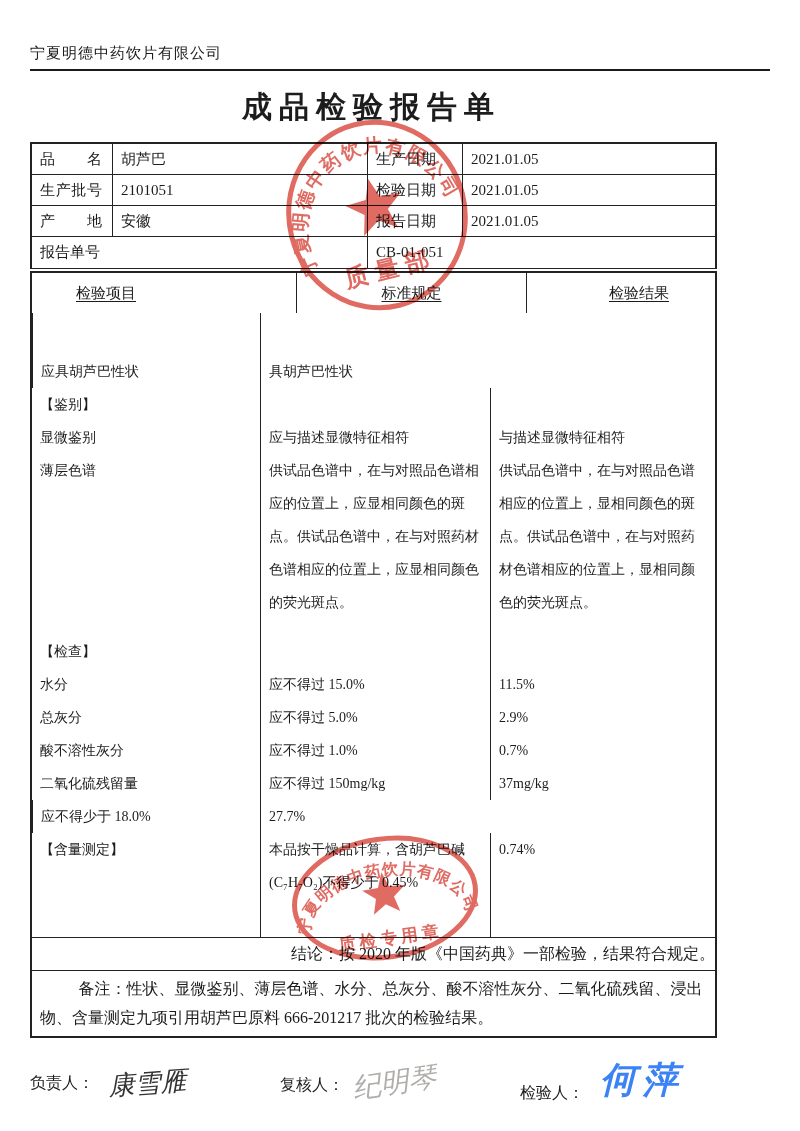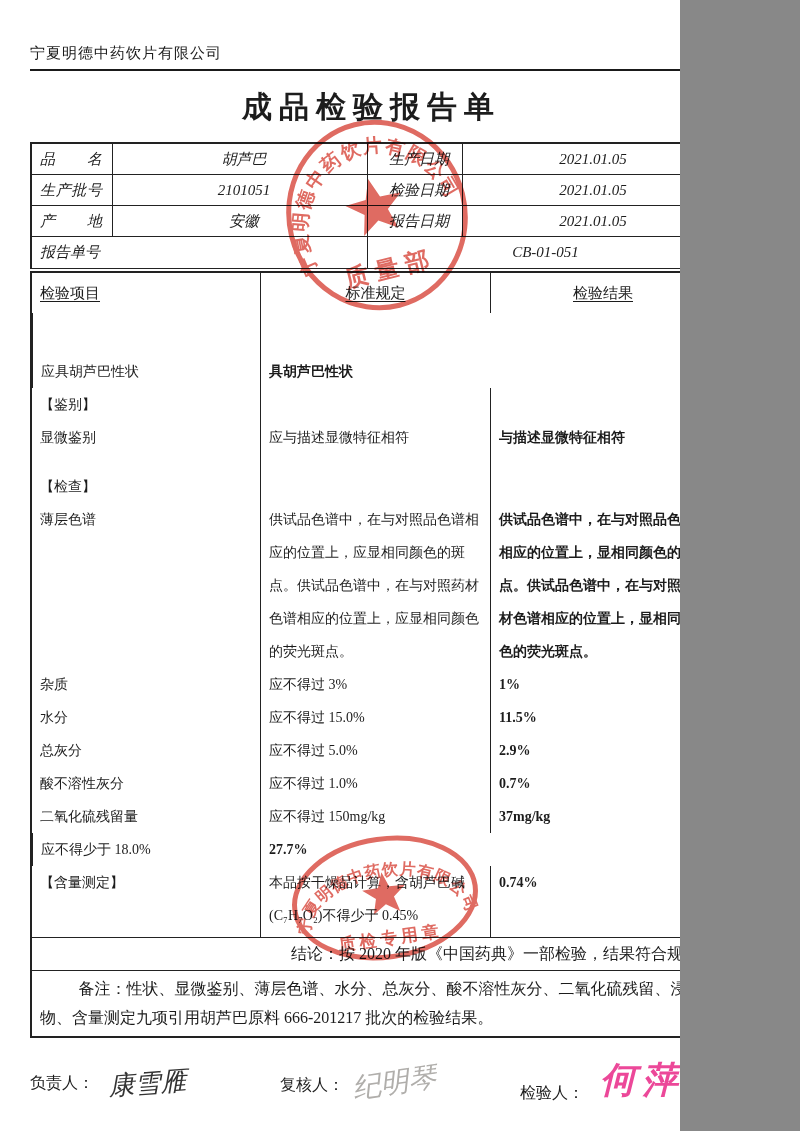--- a/index.html
+++ b/index.html
@@ -1,18 +1,18 @@
 <!DOCTYPE html>
 <html><head>
 <meta charset="utf-8">
 <style>
   html,body{margin:0;padding:0;background:#888;}
   .page{
     position:relative;
-    width:680px;height:1131px;
+    width:800px;height:1131px;
     background:#ffffff;
     font-family:"Liberation Serif","DejaVu Serif",serif;
     color:#1c1c1c;
     overflow:hidden;
   }
   .content{position:absolute;left:30px;top:0;width:740px;}
 
   
   .doc-header{
     display:flex;justify-content:space-between;align-items:flex-end;
@@ -21,43 +21,43 @@
     font-size:15px;letter-spacing:1px;
   }
   .doc-title{
     text-align:center;width:683px;
     font-family:"Liberation Sans","DejaVu Sans",sans-serif;
     font-size:30px;font-weight:bold;letter-spacing:7px;
     padding:16px 0 14px 0;
   }
 
   
-  .info-table{width:683px;border:2px solid #222;border-bottom:none;font-style:italic;}
+  .info-table{width:683px;border:2px solid #222;border-bottom:none;}
   .info-row{display:grid;grid-template-columns:80px 255px 95px 253px;border-bottom:1px solid #222;}
   .info-row div{height:30px;line-height:30px;font-size:15px;padding-left:8px;overflow:hidden;white-space:nowrap;}
   .info-row div.lbl-just span{display:inline-block;width:62px;text-align:justify;text-align-last:justify;}
-  .cell-v{border-left:1px solid #222;text-align:center;}
+  .cell-v{border-left:1px solid #222;}
   .info-row-last{display:grid;grid-template-columns:335px 348px;border-bottom:1px solid #222;}
   .info-row-last div{height:31px;line-height:31px;font-size:15px;padding-left:8px;}
 
   
   .main-table{width:683px;border:2px solid #222;margin-top:2px;}
-  .mt-head{display:grid;grid-template-columns:228px 230px 225px;}
+  .mt-head{display:grid;grid-template-columns:228px 230px 225px;padding-left:36px;}
   .mt-head div{height:40px;line-height:40px;font-size:15px;}
   .mt-head .h1{padding-left:8px;}
   .mt-head .h2,.mt-head .h3{text-align:center;}
   .mt-head u{text-underline-offset:3px;}
   .mt-body{display:flex;flex-direction:column;height:624px;overflow:hidden;}
   .mt-row{display:grid;grid-template-columns:228px 230px 225px;}
   .mt-row > div{
     font-size:14px;line-height:33px;
     padding-left:8px;padding-right:8px;
   }
   .mt-row .c2{border-left:1px solid #222;}
-  .mt-row .c3{border-left:1px solid #222;font-weight:bold;}
+  .mt-row .c3{border-left:1px solid #222;}
   .pad40 > div{padding-top:42px;}
   .pad15 > div{padding-top:16px;}
   .mt-filler{flex:1;display:grid;grid-template-columns:228px 230px 225px;}
   .mt-filler .c2,.mt-filler .c3{border-left:1px solid #222;}
 
   .concl-row{border-top:1.5px solid #222;font-size:16px;text-align:right;height:32px;line-height:32px;}
   .note-row{border-top:1.5px solid #222;font-size:16px;line-height:29px;padding:3px 8px 4px 8px;text-indent:2.4em;}
 
   
   .sig-row{position:relative;width:683px;height:70px;margin-top:16px;font-size:16px;}
@@ -65,21 +65,21 @@
   .sig .hand{
     display:inline-block;
     font-family:"DejaVu Serif","Liberation Serif",serif;
     font-style:italic;
   }
   .sig-1{left:0;}
   .sig-1 .hand{font-size:26px;color:#333;transform:rotate(-4deg) translateY(4px);margin-left:14px;}
   .sig-2{left:250px;}
   .sig-2 .hand{font-size:28px;color:#b0aeab;transform:rotate(-8deg) translateY(2px);margin-left:8px;}
   .sig-3{left:490px;}
-  .sig-3 .hand{font-size:36px;color:#ec4899;font-weight:bold;transform:translateY(-6px);margin-left:16px;letter-spacing:6px;}
+  .sig-3 .hand{font-size:36px;color:#3b82f6;font-weight:bold;transform:translateY(-6px);margin-left:16px;letter-spacing:6px;}
 
   
   .stamp{position:absolute;pointer-events:none;mix-blend-mode:multiply;opacity:.82;}
   .stamp-top{left:283px;top:116px;transform:rotate(-14deg);}
   .stamp-bottom{left:290px;top:834px;transform:rotate(-8deg);}
 </style>
 </head>
 <body>
 
 <div class="page">
@@ -131,34 +131,29 @@
         <div class="mt-row">
           <div class="c1">【鉴别】</div>
           <div class="c2"></div>
           <div class="c3"></div>
         </div>
         <div class="mt-row">
           <div class="c1">显微鉴别</div>
           <div class="c2">应与描述显微特征相符</div>
           <div class="c3">与描述显微特征相符</div>
         </div>
+        <div class="mt-row" style="min-height:165px;">
+          <div class="c1">薄层色谱</div>
+          <div class="c2">供试品色谱中，在与对照品色谱相应的位置上，应显相同颜色的斑点。供试品色谱中，在与对照药材色谱相应的位置上，应显相同颜色的荧光斑点。</div>
+          <div class="c3">供试品色谱中，在与对照品色谱相应的位置上，显相同颜色的斑点。供试品色谱中，在与对照药材色谱相应的位置上，显相同颜色的荧光斑点。</div>
+        </div>
         <div class="mt-row pad15">
           <div class="c1">【检查】</div>
           <div class="c2"></div>
           <div class="c3"></div>
-        </div>
-        <div class="mt-row" style="min-height:165px;">
-          <div class="c1">薄层色谱</div>
-          <div class="c2">供试品色谱中，在与对照品色谱相应的位置上，应显相同颜色的斑点。供试品色谱中，在与对照药材色谱相应的位置上，应显相同颜色的荧光斑点。</div>
-          <div class="c3">供试品色谱中，在与对照品色谱相应的位置上，显相同颜色的斑点。供试品色谱中，在与对照药材色谱相应的位置上，显相同颜色的荧光斑点。</div>
-        </div>
-        <div class="mt-row">
-          <div class="c1">杂质</div>
-          <div class="c2">应不得过 3%</div>
-          <div class="c3">1%</div>
         </div>
         <div class="mt-row">
           <div class="c1">水分</div>
           <div class="c2">应不得过 15.0%</div>
           <div class="c3">11.5%</div>
         </div>
         <div class="mt-row">
           <div class="c1">总灰分</div>
           <div class="c2">应不得过 5.0%</div>
           <div class="c3">2.9%</div>

